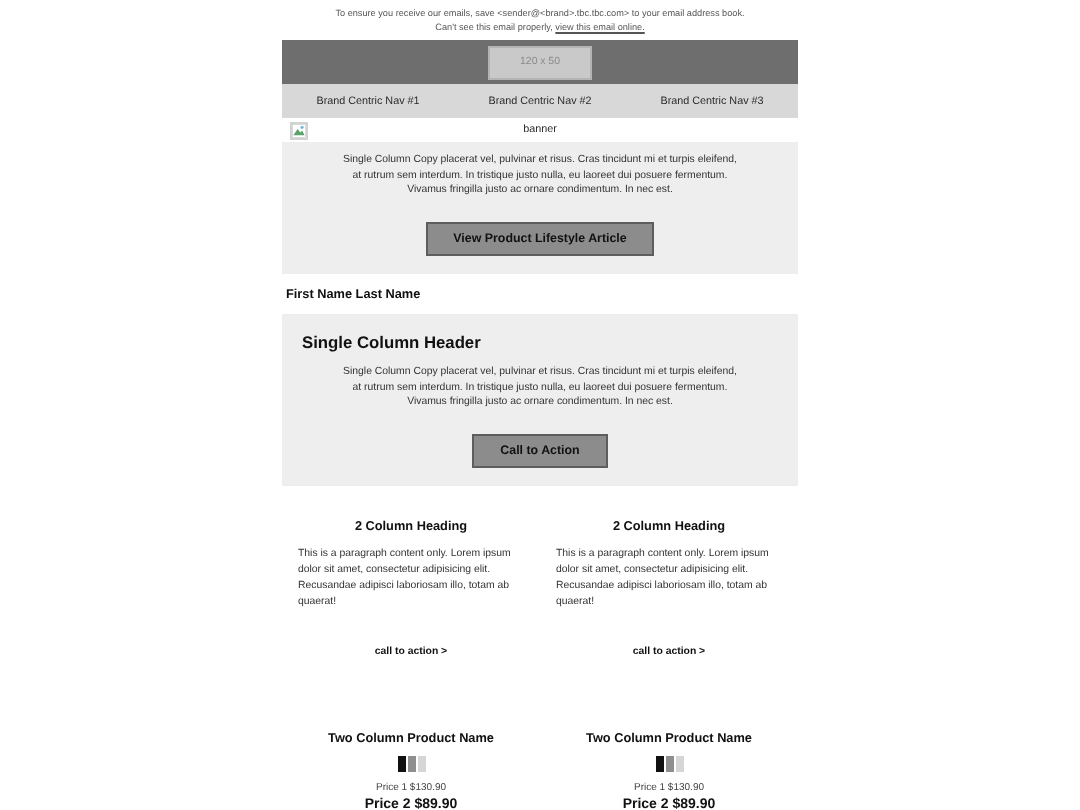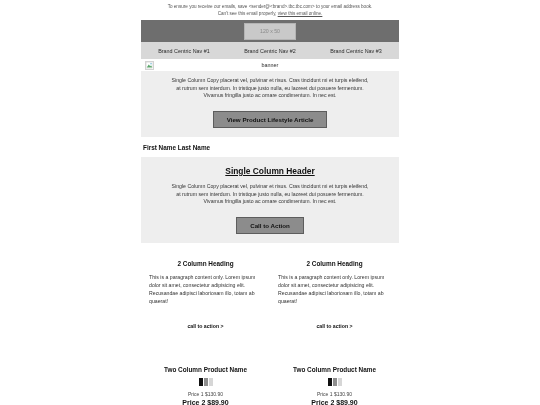--- a/index.html
+++ b/index.html
@@ -116,26 +116,24 @@
     cursor: pointer;
   }
   .name-line {
     font-size: 6.4px;
     font-weight: bold;
     color: #111111;
     padding: 7px 0 6px 2px;
     background: #ffffff;
   }
   .panel-header {
-    text-align: center;
     font-size: 8.4px;
     font-weight: bold;
     color: #111111;
     margin-bottom: 7px;
-    text-decoration: underline;
   }
   
   .two-col {
     display: flex;
     padding-top: 17px;
   }
   .col {
     flex: 1;
     padding: 0 8px;
   }

